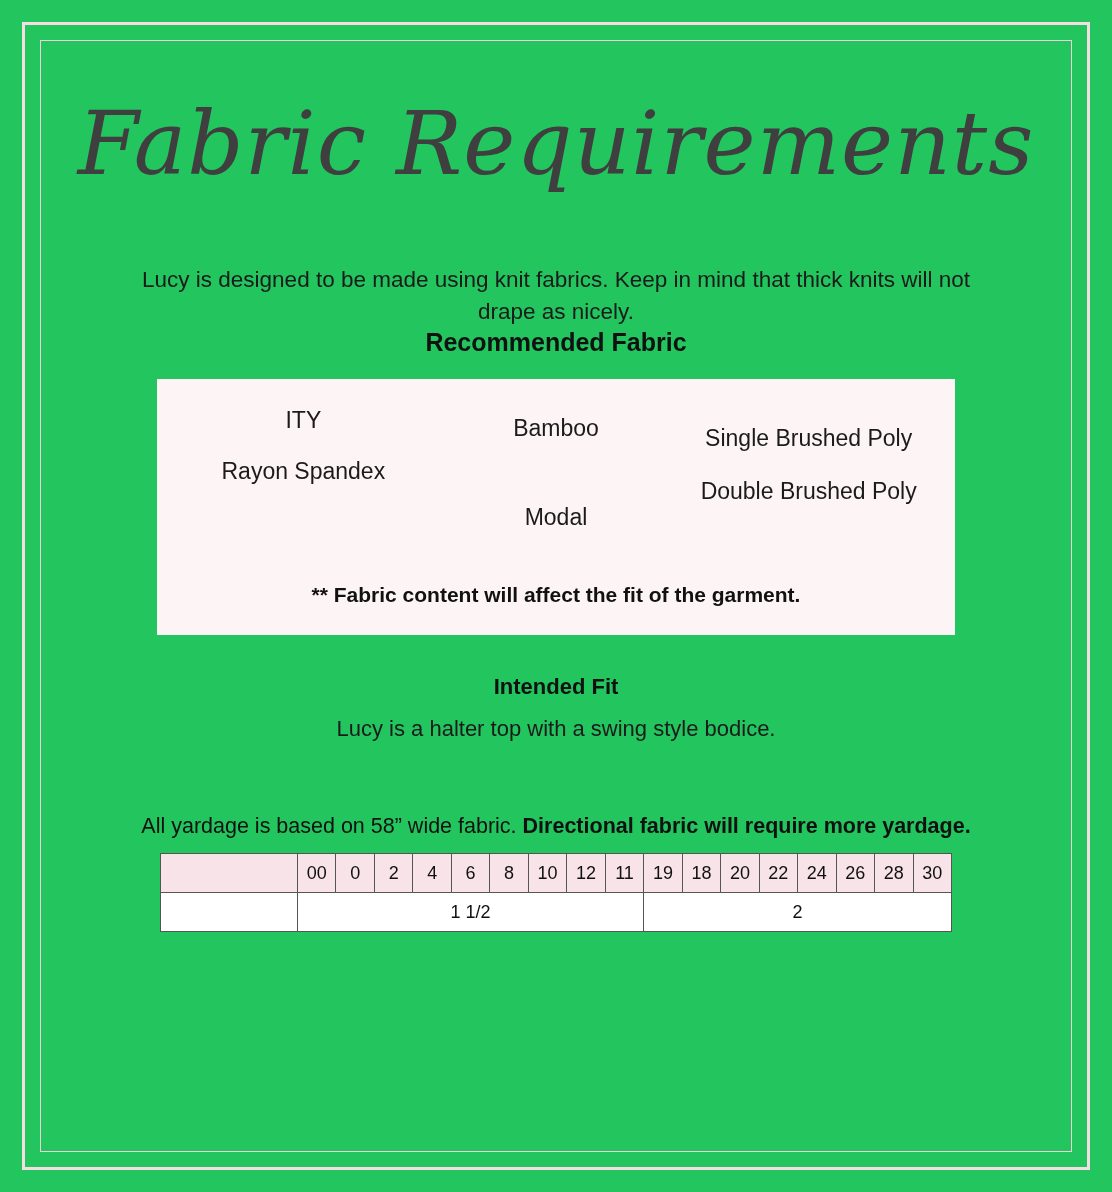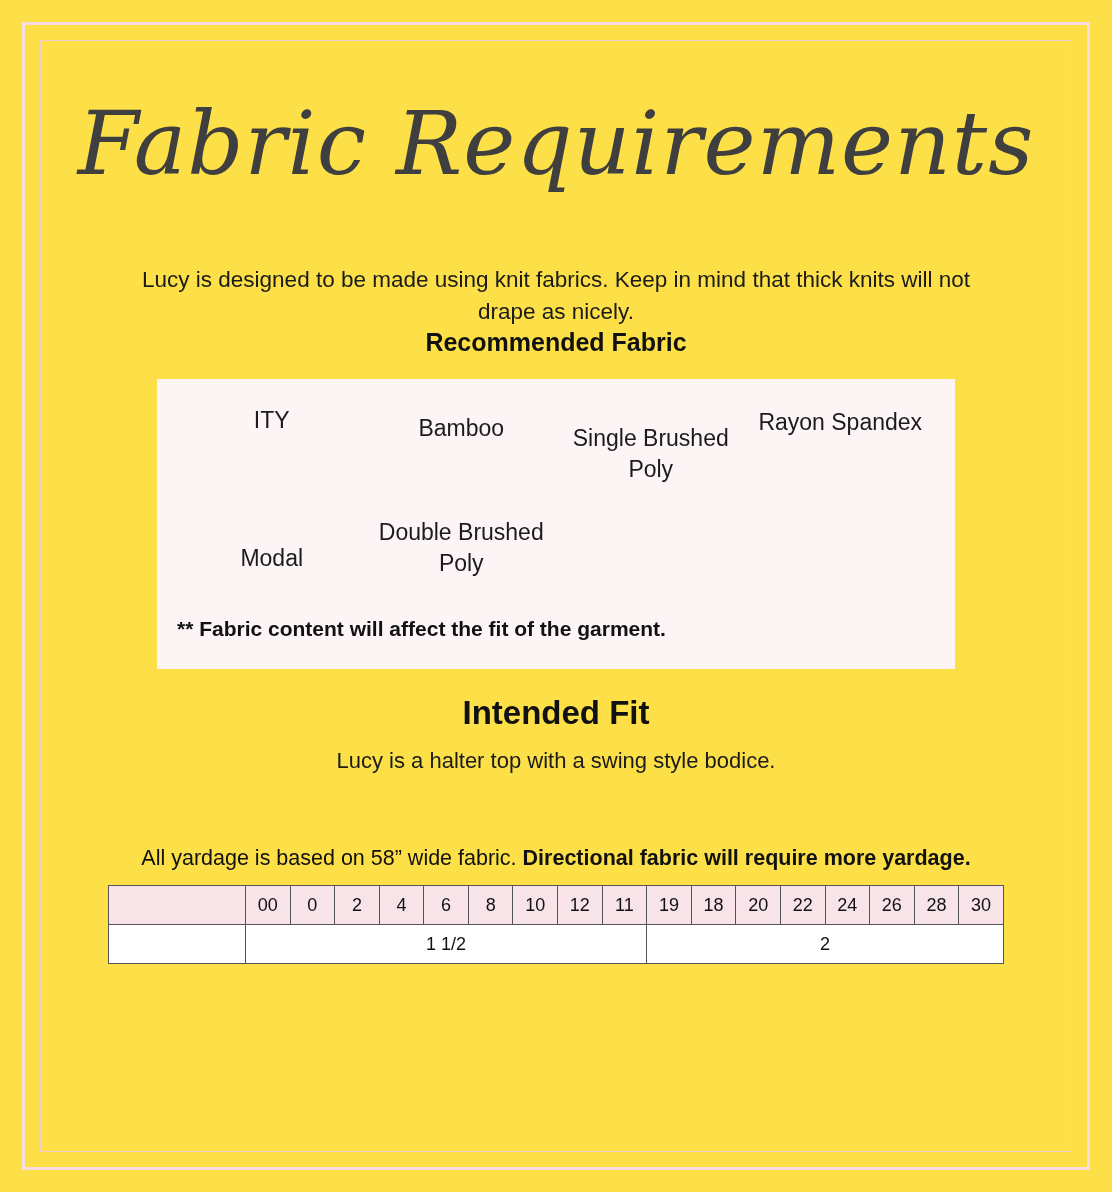--- a/index.html
+++ b/index.html
@@ -14,21 +14,21 @@
     color: #1a1a1a;
     overflow: hidden;
   }
 
   .page {
     position: relative;
     width: 1112px;
     height: 1192px;
     box-sizing: border-box;
     padding: 22px;
-    background: #fde047;
+    background: #22c55e;
   }
 
   
   .border-outer {
     position: absolute;
     left: 22px;
     top: 22px;
     right: 22px;
     bottom: 22px;
     border: 3px solid #f6dde2;
@@ -83,73 +83,73 @@
 
   .fabric-box {
     margin: 22px 99px 0 99px;
     background: #fdf4f6;
     padding: 26px 20px 28px 20px;
     box-sizing: border-box;
   }
 
   .fabric-grid {
     display: grid;
-    grid-template-columns: 1fr 1fr 1fr 1fr;
-    row-gap: 10px;
+    grid-template-columns: 1fr 1fr 1fr;
+    row-gap: 0;
     align-items: start;
     justify-items: center;
   }
   .fabric-cell {
     font-size: 23px;
     line-height: 1.35;
     color: #1b1b1b;
     text-align: center;
     max-width: 220px;
   }
   .fabric-cell.c1 { padding-top: 0px; }
   .fabric-cell.c2 { padding-top: 8px; }
   .fabric-cell.c3 { padding-top: 2px; }
   .fabric-cell.r2c1 { padding-top: 18px; }
   .fabric-cell.r2c2 { padding-top: 48px; }
   .fabric-cell.r2c3 { padding-top: 22px; }
 
   .fabric-note {
-    margin-top: 38px;
-    text-align: left;
+    margin-top: 50px;
+    text-align: center;
     font-size: 21px;
     font-weight: bold;
     color: #111111;
   }
 
   .fit-heading {
     text-align: center;
-    font-size: 33px;
+    font-size: 22px;
     font-weight: bold;
     color: #111111;
-    margin-top: 25px;
+    margin-top: 39px;
   }
   .fit-text {
     text-align: center;
     font-size: 22px;
     color: #1b1b1b;
     margin-top: 16px;
   }
 
   .yardage-note {
     text-align: center;
     font-size: 21.5px;
     color: #111111;
     margin-top: 72px;
   }
   .yardage-note b { font-weight: bold; }
 
   table.sizes {
     margin: 14px auto 0 auto;
     border-collapse: collapse;
-    width: 896px;
+    width: 792px;
     table-layout: fixed;
   }
   table.sizes td {
     border: 1px solid #555555;
     text-align: center;
     font-size: 18px;
     color: #111111;
     height: 38px;
     padding: 0;
   }

